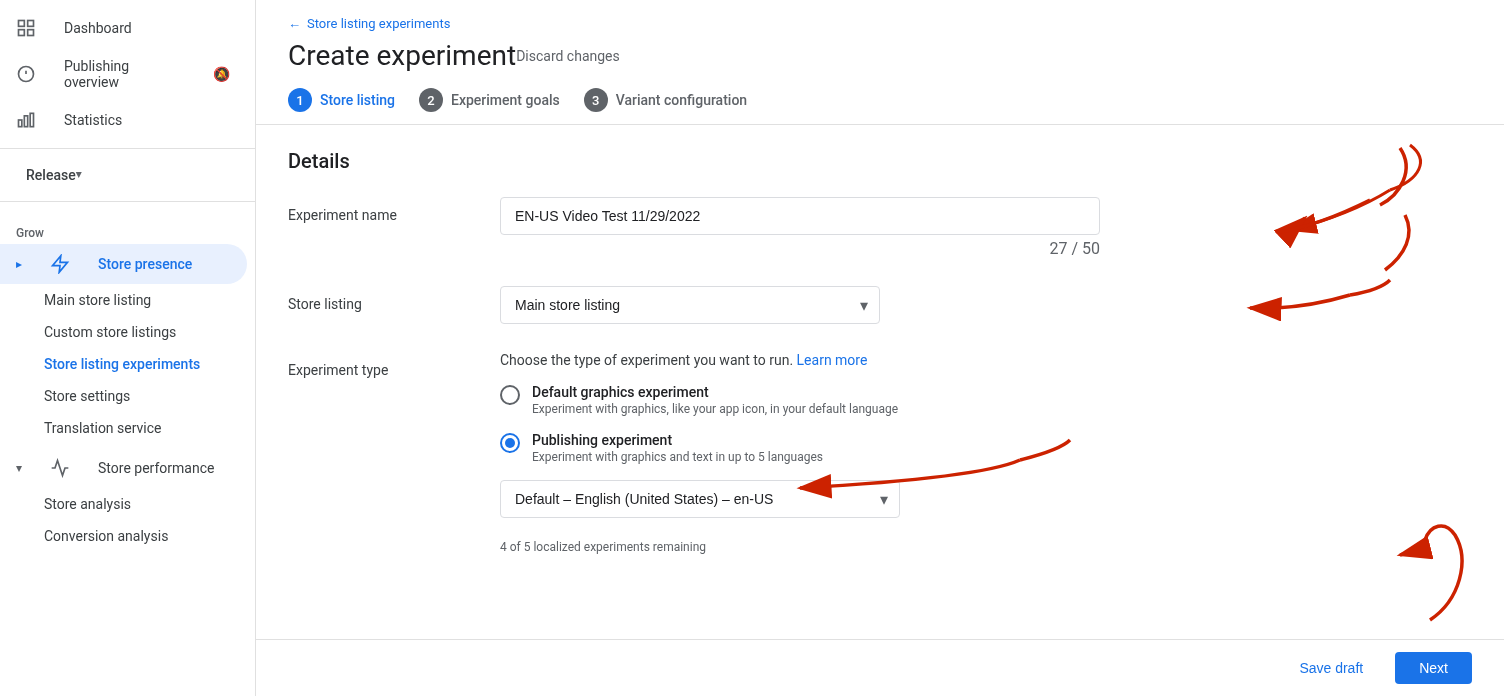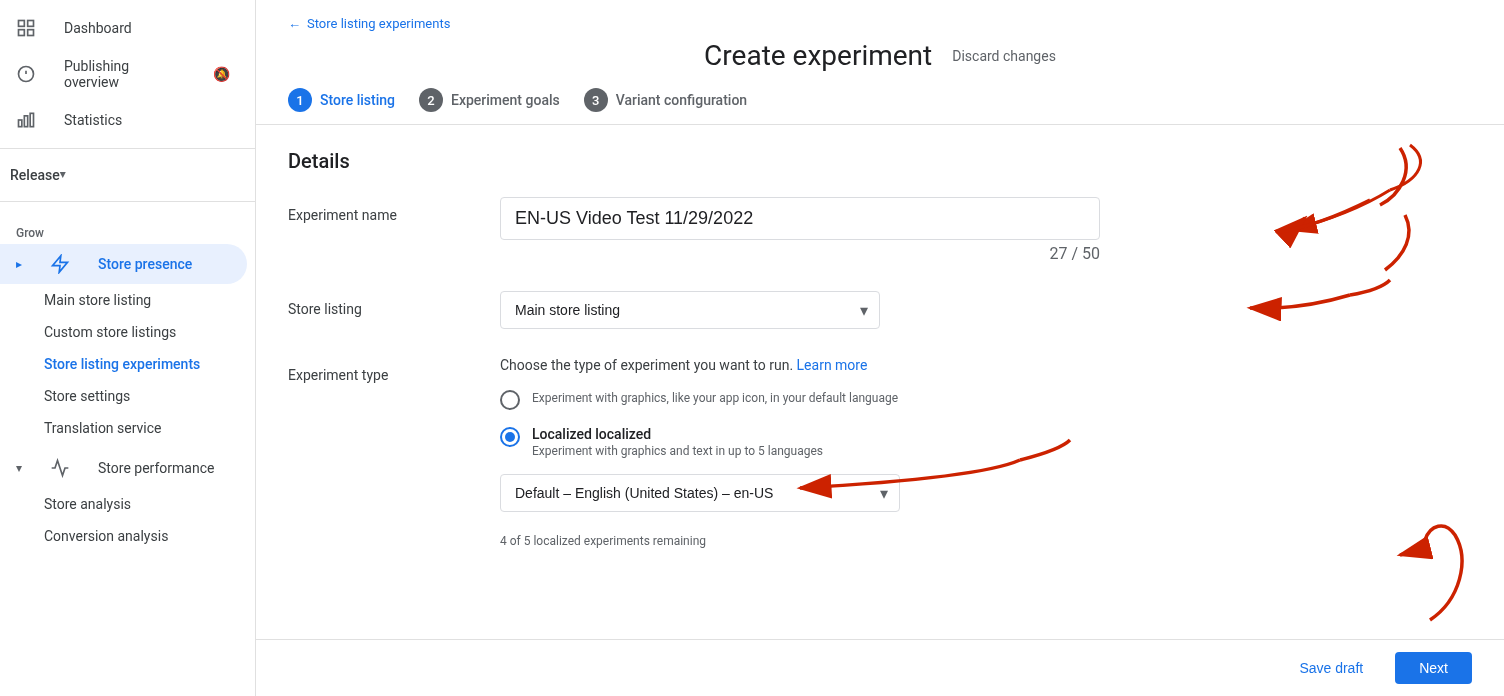--- a/index.html
+++ b/index.html
@@ -50,21 +50,21 @@
       padding: 8px 16px 8px 44px;
       cursor: pointer;
       color: #3c4043;
       font-size: 14px;
       border-radius: 0 24px 24px 0;
       margin-right: 8px;
     }
     .sidebar-sub-item.active { color: #1a73e8; font-weight: 500; }
     .sidebar-group {
       display: flex;
-      padding: 10px 10px;
+      padding: 10px 26px;
       cursor: pointer;
       color: #3c4043;
       font-size: 14px;
       font-weight: 500;
     }
     .divider { border: none; border-top: 1px solid #e0e0e0; margin: 8px 0; }
 
     
     .main {
       flex: 1;
@@ -83,23 +83,22 @@
       gap: 6px;
       color: #1a73e8;
       font-size: 13px;
       cursor: pointer;
       margin-bottom: 8px;
       text-decoration: none;
     }
     .header-row {
       display: flex;
       align-items: center;
-      justify-content: center;
+      justify-content: flex-start;
       margin-bottom: 16px;
-      gap: 20px;
     }
     .page-title {
       font-size: 28px;
       font-weight: 400;
       color: #202124;
     }
     .discard-link {
       color: #5f6368;
       font-size: 14px;
       cursor: pointer;
@@ -164,21 +163,21 @@
     }
     .form-field {
       flex: 1;
       max-width: 600px;
     }
     .text-input {
       width: 100%;
       border: 1px solid #dadce0;
       border-radius: 4px;
       padding: 10px 14px;
-      font-size: 18px;
+      font-size: 14px;
       color: #202124;
       outline: none;
       background: #fff;
     }
     .char-count {
       text-align: right;
       font-size: 16px;
       color: #5f6368;
       margin-top: 4px;
     }
@@ -470,28 +469,29 @@
       <div class="form-label">Experiment type</div>
       <div class="form-field experiment-type-section">
         <div class="experiment-desc">
           <span>Choose the type of experiment you want to run.</span>
           <a class="learn-more">Learn more</a>
         </div>
 
         <div class="radio-option">
           <div class="radio-btn"></div>
           <div class="radio-text-group">
+            <span class="radio-label">Default graphics experiment</span>
             <span class="radio-sublabel">Experiment with graphics, like your app icon, in your default language</span>
           </div>
         </div>
 
         <div class="radio-option">
           <div class="radio-btn selected"></div>
           <div class="radio-text-group">
-            <span class="radio-label">Localized localized</span>
+            <span class="radio-label">Publishing experiment</span>
             <span class="radio-sublabel">Experiment with graphics and text in up to 5 languages</span>
           </div>
         </div>
 
         <div class="locale-select-wrapper">
           <select class="locale-select">
             <option>Default – English (United States) – en-US</option>
           </select>
           <span class="select-arrow chevron-down"></span>
         </div>

